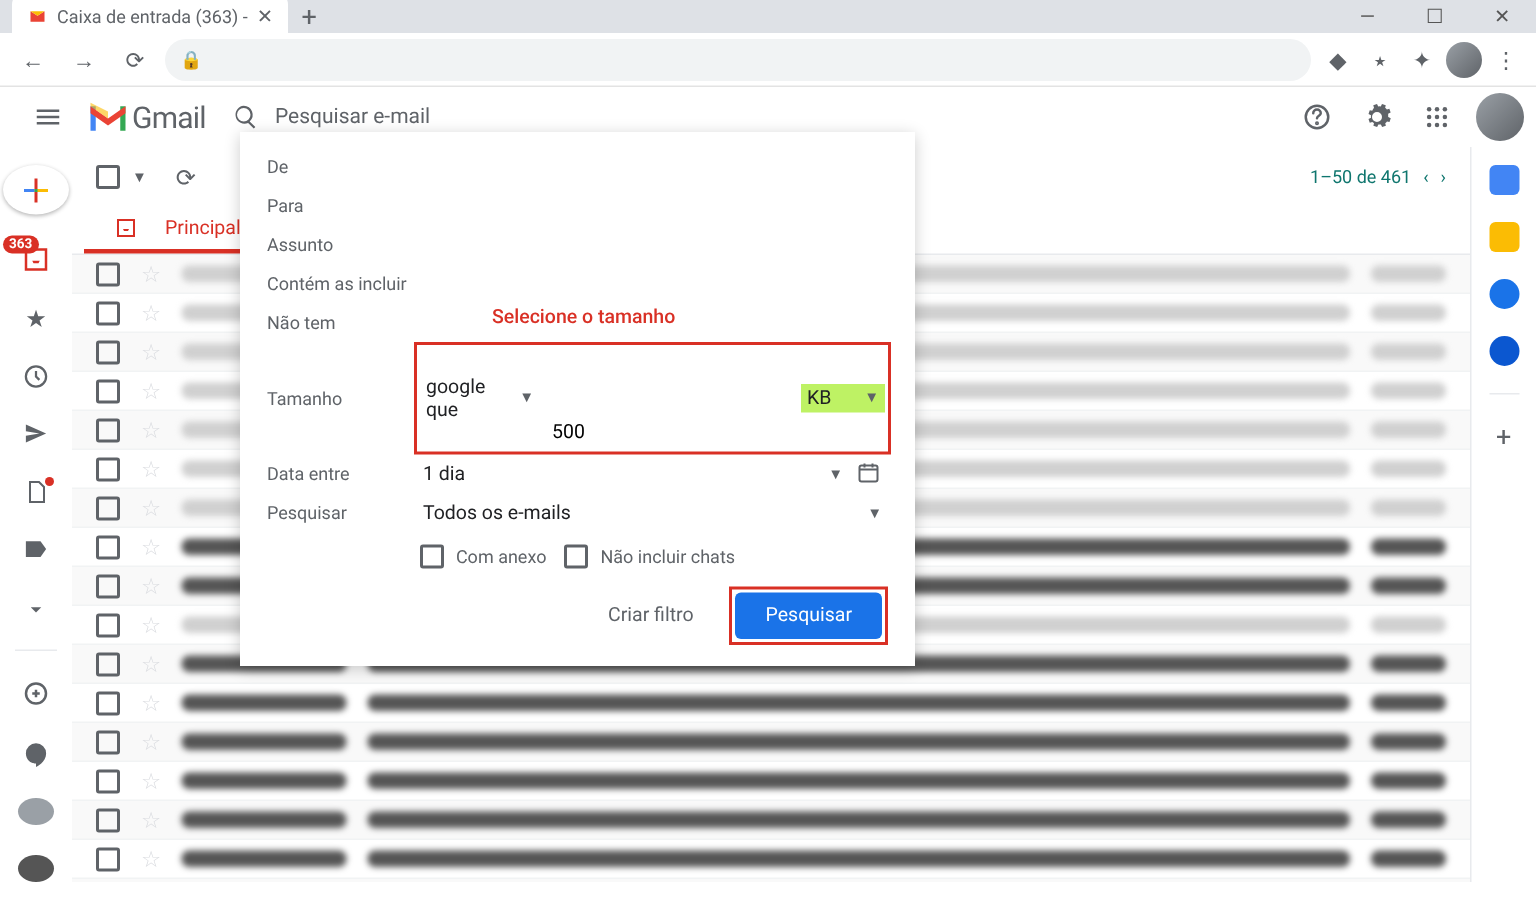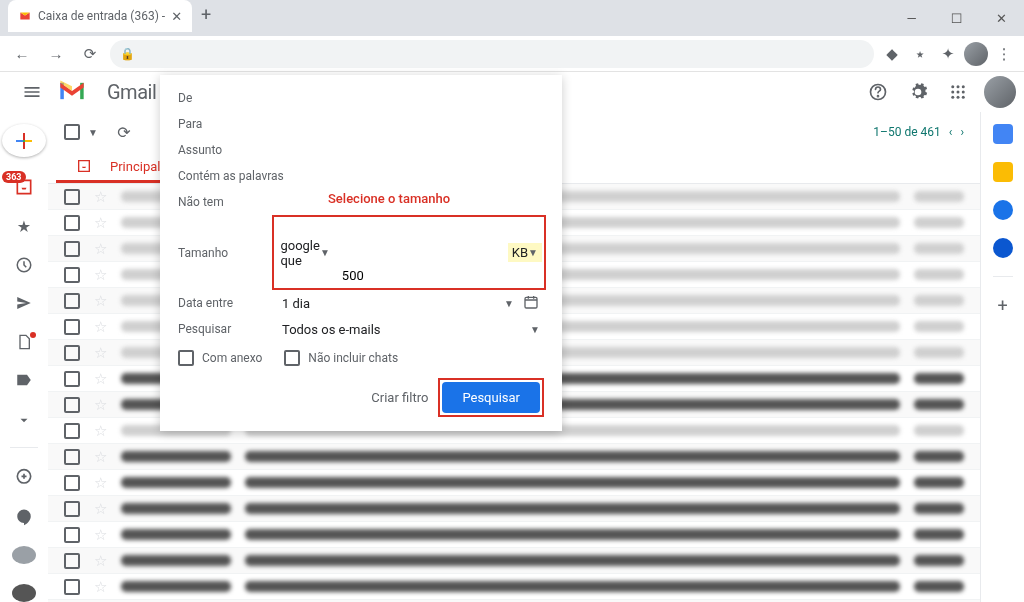--- a/index.html
+++ b/index.html
@@ -1,38 +1,38 @@
 <!DOCTYPE html>
 <html><head>
   <meta charset="utf-8">
   <style>
     * { margin: 0; padding: 0; box-sizing: border-box; font-family: 'Google Sans', Roboto, Arial, sans-serif; }
     html, body { width: 1024px; height: 602px; overflow: hidden; background: #fff; }
     
     
-    .browser-top { height: 36px; background: #dee1e6; display: flex; align-items: flex-start; }
+    .browser-top { height: 22px; background: #dee1e6; display: flex; align-items: center; }
     .tab { background: #fff; height: 32px; margin-left: 8px; padding: 0 10px; border-radius: 8px 8px 0 0; display: flex; align-items: center; gap: 6px; font-size: 12px; color: #5f6368; min-width: 150px; }
     .tab-favicon { width: 14px; height: 14px; display: flex; }
     .tab-close { margin-left: auto; font-size: 13px; color: #5f6368; cursor: pointer; }
     .new-tab { width: 28px; height: 28px; display: flex; align-items: center; justify-content: center; color: #5f6368; font-size: 18px; cursor: pointer; }
     .win-controls { margin-left: auto; display: flex; height: 36px; }
     .win-btn { width: 45px; display: flex; align-items: center; justify-content: center; color: #555; font-size: 13px; cursor: pointer; }
     
     .browser-bar { height: 36px; background: #fff; display: flex; align-items: center; padding: 0 8px; border-bottom: 1px solid #e3e3e3; gap: 6px; }
     .nav-btn { width: 28px; height: 28px; display: flex; align-items: center; justify-content: center; color: #5f6368; border-radius: 50%; font-size: 15px; cursor: pointer; }
     .addr { flex: 1; height: 28px; background: #f1f3f4; border-radius: 14px; display: flex; align-items: center; padding: 0 10px; gap: 8px; font-size: 13px; color: #202124; }
     .lock { color: #5f6368; font-size: 12px; }
     .ext-icons { display: flex; gap: 4px; align-items: center; }
     .ext-ico { width: 24px; height: 24px; display: flex; align-items: center; justify-content: center; color: #5f6368; font-size: 15px; cursor: pointer; }
     .avatar-sm { width: 24px; height: 24px; border-radius: 50%; background: linear-gradient(135deg,#9aa0a6,#5f6368); cursor: pointer; }
     
     
     .gm-header { height: 40px; display: flex; align-items: center; padding: 4px 8px 4px 12px; gap: 6px; }
     .burger { width: 40px; height: 40px; display: flex; align-items: center; justify-content: center; color: #5f6368; cursor: pointer; }
-    .logo { display: flex; align-items: flex-start; gap: 21px; }
+    .logo { display: flex; align-items: flex-end; gap: 2px; }
     .logo-g { width: 28px; height: 22px; }
     .logo-text { font-size: 20px; color: #5f6368; letter-spacing: -.5px; }
     .search-wrap { position: relative; width: 448px; }
     .search-box { width: 100%; height: 34px; border-radius: 8px; display: flex; align-items: center; padding: 0 12px; gap: 10px; color: #5f6368; font-size: 14px; }
     .hdr-right { margin-left: auto; display: flex; align-items: center; gap: 4px; }
     .hdr-ico { width: 36px; height: 36px; display: flex; align-items: center; justify-content: center; color: #5f6368; border-radius: 50%; cursor: pointer; }
     .avatar-lg { width: 32px; height: 32px; border-radius: 50%; background: linear-gradient(135deg,#9aa0a6,#5f6368); cursor: pointer; margin-left: 4px; }
     
     
     .gm-body { display: flex; height: calc(602px - 36px - 36px - 40px); }
@@ -64,38 +64,38 @@
     .bold .blur-sender, .bold .blur-subj, .bold .blur-date { background: #555; }
     
     .right-rail { width: 44px; border-left: 1px solid #e8eaed; display: flex; flex-direction: column; align-items: center; padding-top: 12px; gap: 18px; }
     .app-ico { width: 20px; height: 20px; border-radius: 4px; cursor: pointer; }
     .app-cal { background: #4285f4; }
     .app-keep { background: #fbbc04; }
     .app-tasks { background: #1a73e8; border-radius: 50%; }
     .app-contacts { background: #0b57d0; border-radius: 50%; }
     
     
-    .adv-panel { position: absolute; left: 160px; top: 75px; width: 402px; background: #fff; box-shadow: 0 2px 10px rgba(0,0,0,.2); padding: 10px 18px 14px 18px; z-index: 100; }
+    .adv-panel { position: absolute; left: 160px; top: 88px; width: 450px; background: #fff; box-shadow: 0 2px 10px rgba(0,0,0,.2); padding: 10px 18px 14px 18px; z-index: 100; }
     .adv-row { display: flex; align-items: center; min-height: 26px; font-size: 12px; color: #5f6368; }
     .adv-label { width: 100px; color: #5f6368; }
     .adv-input { flex: 1; border: none; border-bottom: 1px solid transparent; font-size: 13px; padding: 2px 0; }
     .adv-select { flex: 1; display: flex; align-items: center; justify-content: space-between; font-size: 13px; color: #202124; padding: 2px 4px; cursor: pointer; }
     .adv-caret { color: #5f6368; font-size: 10px; }
-    .adv-checks { display: flex; gap: 22px; padding: 8px 0 12px 0; }
+    .adv-checks { display: flex; gap: 12px; padding: 8px 0 12px 0; justify-content: center; }
     .adv-chk { display: flex; align-items: center; gap: 8px; font-size: 12px; color: #5f6368; cursor: pointer; }
     .adv-chk-box { width: 16px; height: 16px; border: 2px solid #5f6368; border-radius: 2px; }
-    .adv-btns { display: flex; justify-content: flex-end; align-items: center; }
+    .adv-btns { display: flex; justify-content: flex-end; align-items: center; gap: 14px; }
     .btn-text { font-size: 13px; color: #5f6368; padding: 8px 10px; cursor: pointer; }
     .btn-primary { background: #1a73e8; color: #fff; font-size: 13px; padding: 8px 20px; border-radius: 4px; cursor: pointer; border: none; }
     
     
     .hl-red { border: 2px solid #d93025; }
     .hl-label { position: absolute; color: #d93025; font-size: 13px; font-weight: 500; }
     .size-row-hl { border: 2px solid #d93025; padding: 2px; margin: 0 -2px; }
-    .grey-cell { background: #fef9c3; padding: 2px 4px; }
+    .grey-cell { background: #bef264; padding: 2px 4px; }
   </style>
 </head>
 <body>
 
 <div class="browser-top">
   <div class="tab">
     <span class="tab-favicon">
       <svg viewBox="0 0 24 24">
           <path fill="#EA4335" d="M12 11L4 6v12h16V6z"></path>
           <path fill="#FBBC04" d="M4 6l8 5 8-5H4z"></path>
@@ -397,21 +397,21 @@
     </div>
   <div class="adv-row">
       <div class="adv-label">Para</div>
       <input class="adv-input" style="">
     </div>
   <div class="adv-row">
       <div class="adv-label">Assunto</div>
       <input class="adv-input" style="">
     </div>
   <div class="adv-row">
-      <div class="adv-label" style="width:130px">Contém as palavras</div>
+      <div class="adv-label" style="width:130px">Contém as incluir</div>
       <input class="adv-input" style="">
     </div>
   <div class="adv-row" style="position:relative">
     <div class="adv-label">Não tem</div>
     <span class="hl-label" style="left:150px;top:2px">Selecione o tamanho</span>
   </div>
   <div class="adv-row">
     <div class="adv-label">Tamanho</div>
     <div class="size-row-hl" style="flex:1;display:flex;align-items:center">
       <div class="adv-select" style="flex:1.5">

